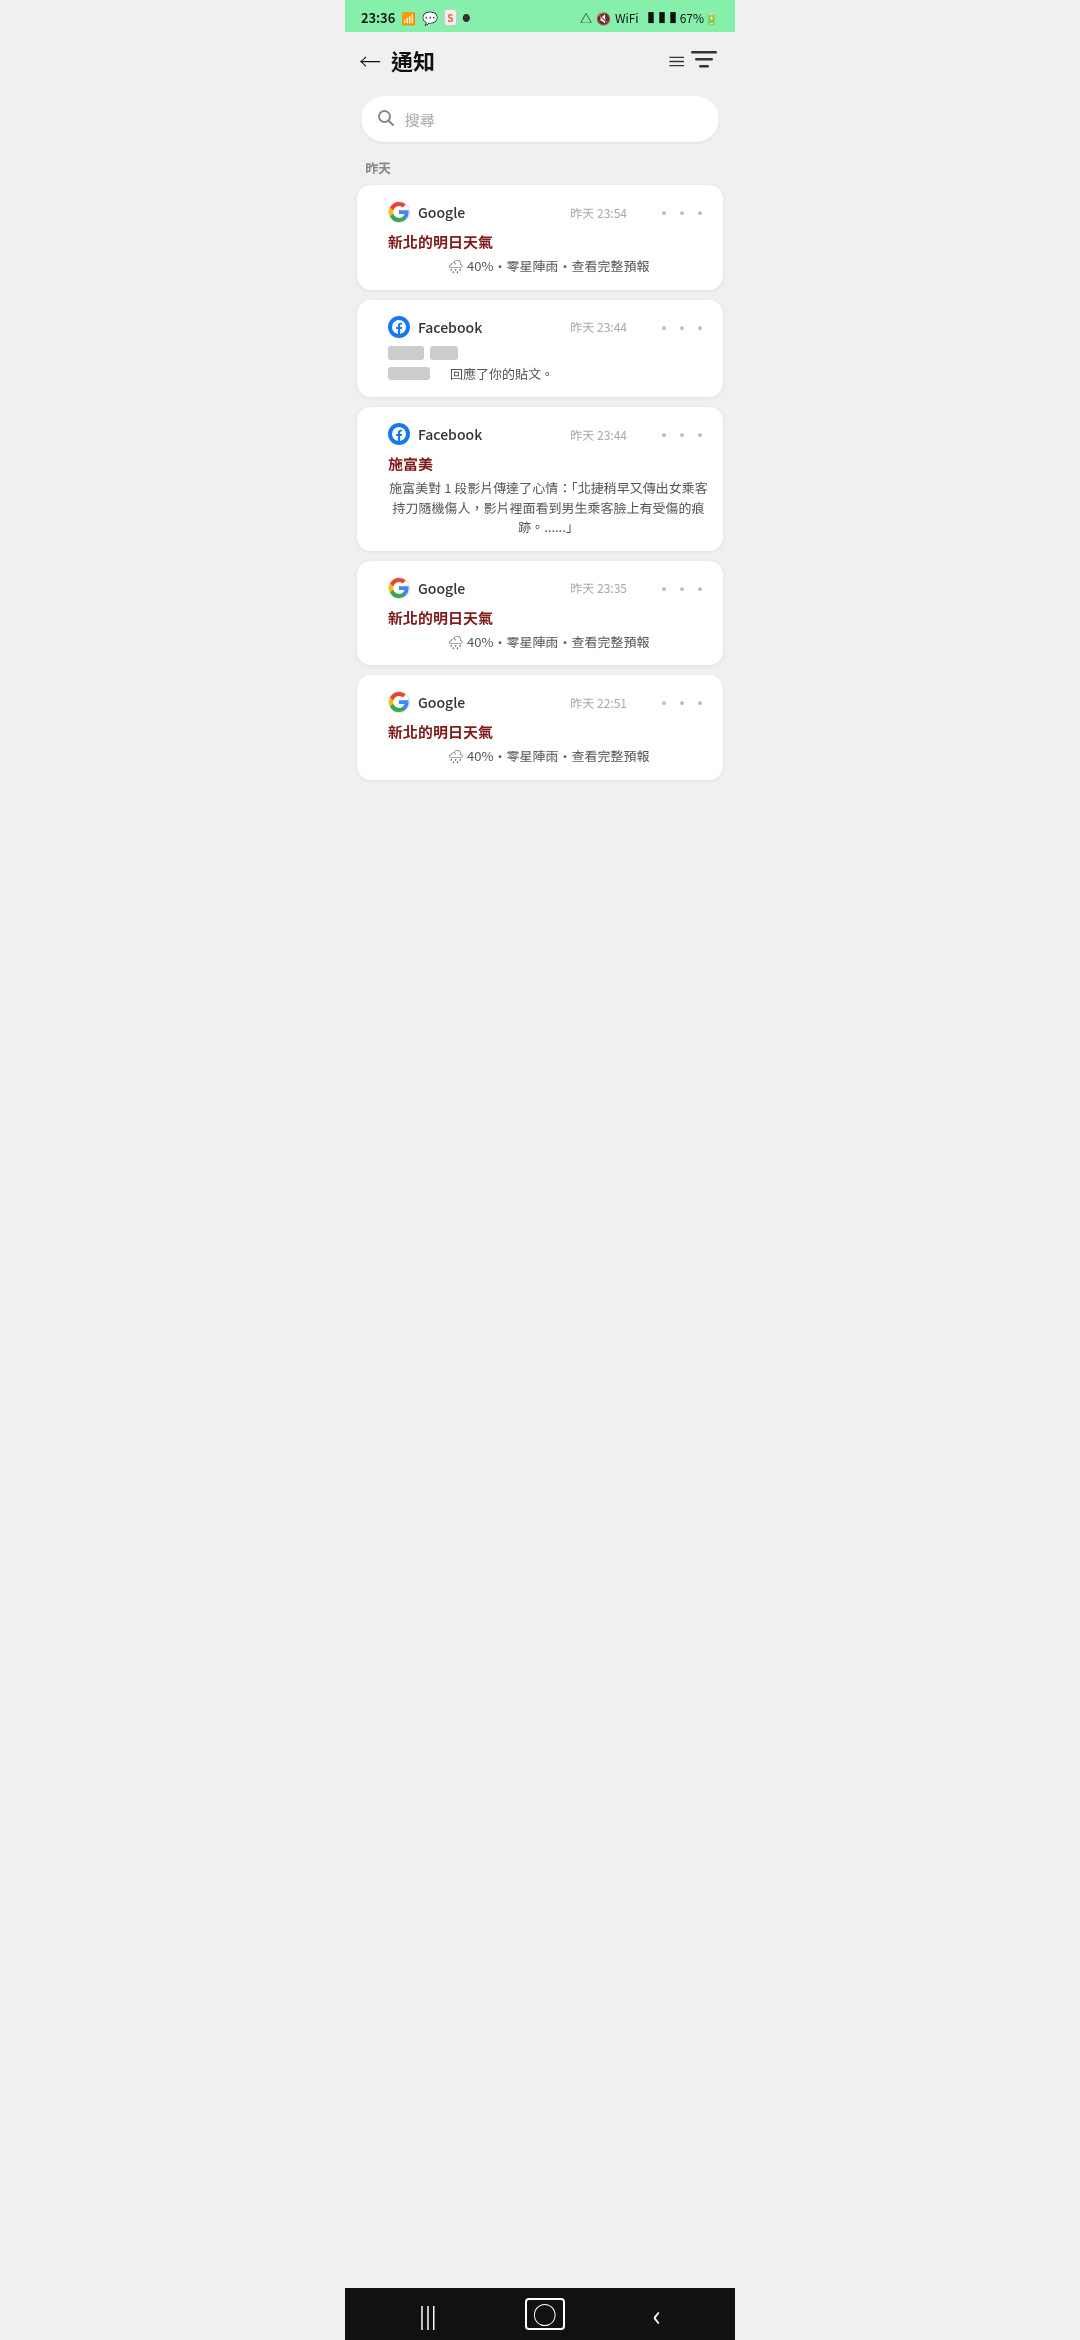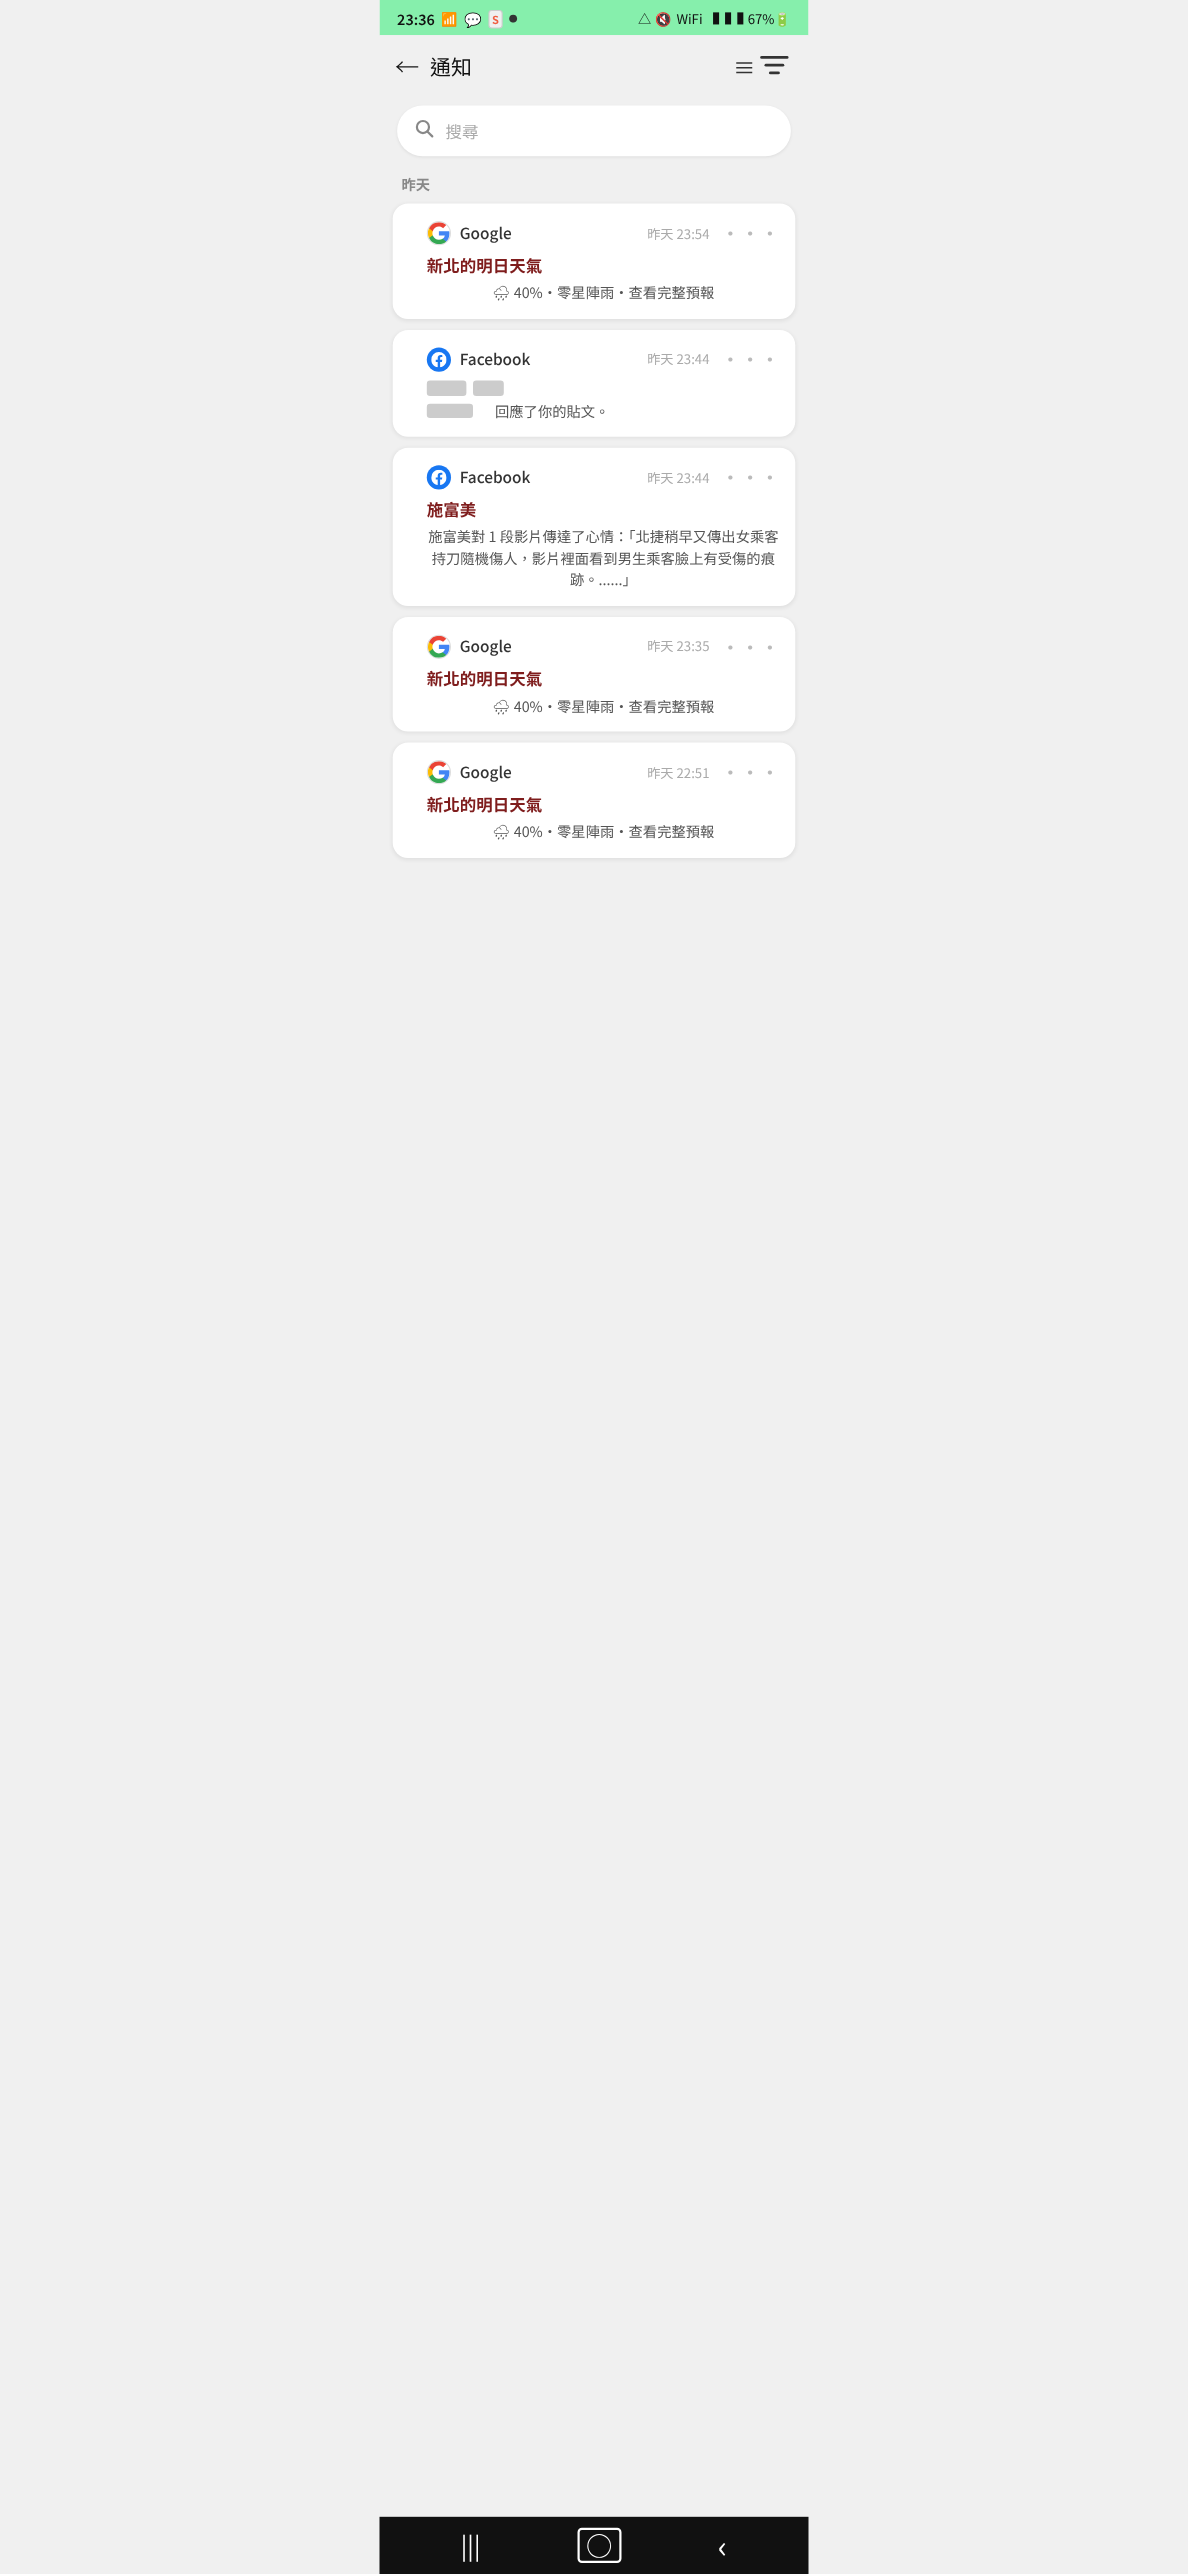--- a/index.html
+++ b/index.html
@@ -44,22 +44,22 @@
       align-items: center;
       justify-content: space-between;
       padding: 12px 18px 12px 14px;
     }
     .header-left {
       display: flex;
       align-items: center;
       gap: 10px;
     }
     .header-title {
-      font-size: 19px;
-      font-weight: 400;
+      font-size: 22px;
+      font-weight: 700;
       color: #111;
     }
     .header-back {
       font-size: 22px;
       color: #111;
       font-weight: 300;
     }
     .header-filter {
       font-size: 20px;
       color: #333;
@@ -139,21 +139,21 @@
       font-size: 13px;
     }
     .notif-app-name {
       font-size: 14px;
       font-weight: 500;
       color: #333;
     }
     .notif-meta {
       display: flex;
       align-items: center;
-      gap: 6px;
+      gap: 24px;
     }
     .notif-time {
       font-size: 12px;
       color: #aaa;
     }
     .notif-more {
       font-size: 18px;
       color: #bbb;
       cursor: pointer;
       margin-left: 4px;

